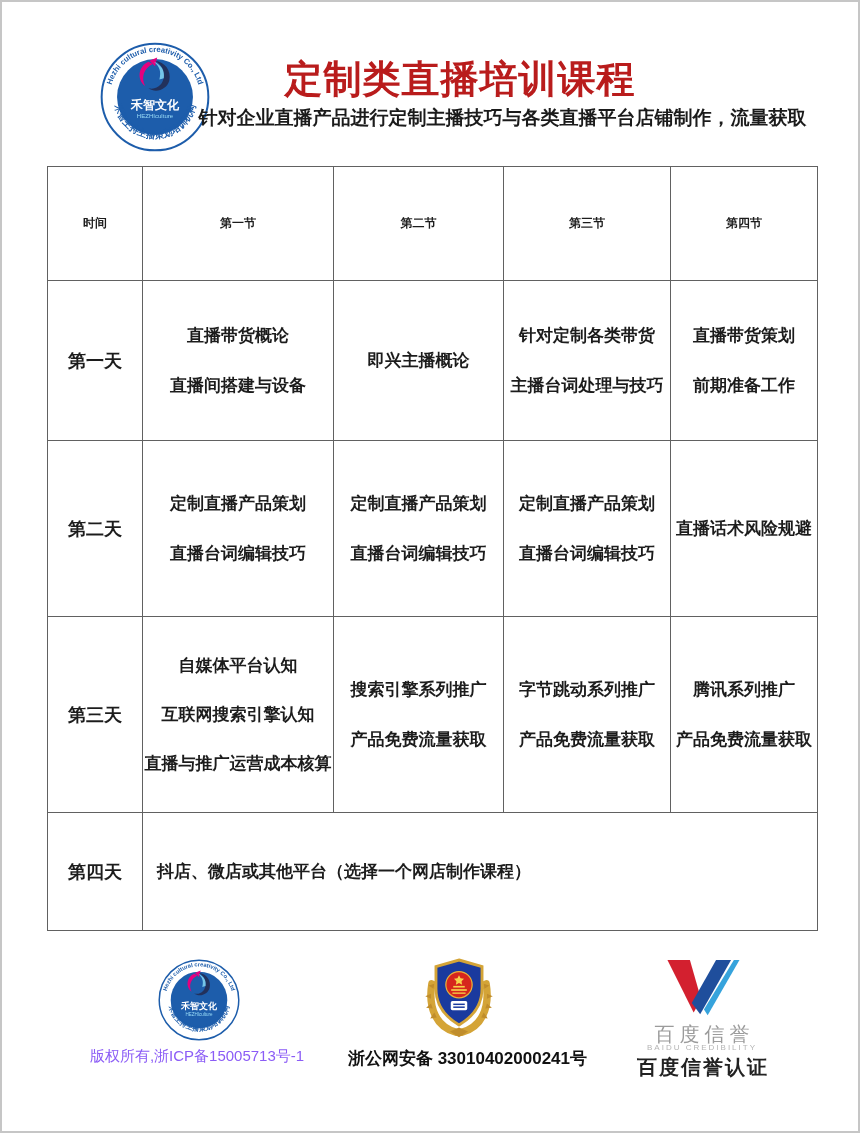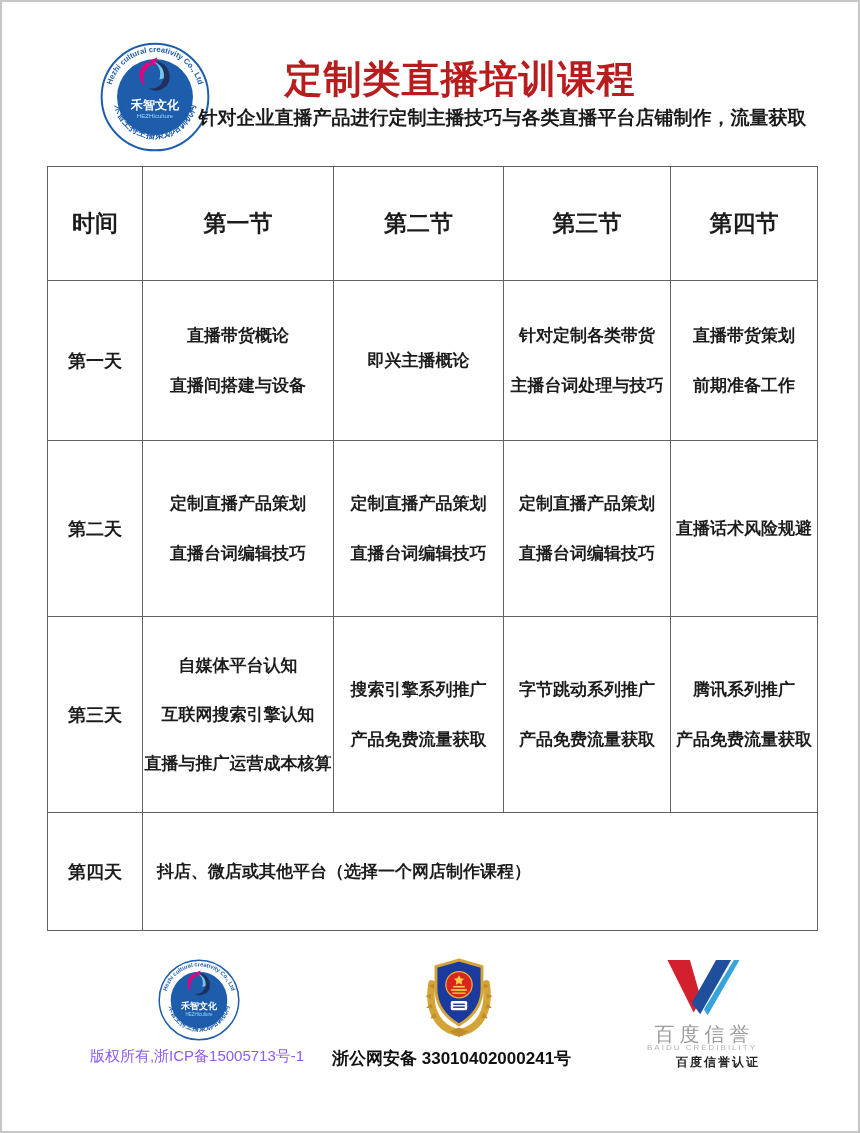--- a/index.html
+++ b/index.html
@@ -33,52 +33,52 @@
   table.course {
     border-collapse: collapse; table-layout: fixed;
     width: 770px;
   }
   table.course th, table.course td {
     border: 1px solid #616161;
     text-align: center; vertical-align: middle;
     font-weight: bold; color: #1c1c1c;
     padding: 0; box-sizing: border-box;
   }
-  table.course thead th { font-size: 23px; }
+  table.course thead th { font-size: 12px; }
   table.course tbody th { font-size: 18px; }
   .cell-lines {
     display: flex; flex-direction: column; align-items: center;
     justify-content: center; gap: 28px;
     font-size: 17px; line-height: 1.25;
   }
   td.span-cell .cell-lines { align-items: flex-start; padding-left: 14px; }
   .seal-bottom { position: absolute; left: 156px; top: 957px; width: 82px; height: 82px; }
   .copyright-text {
     position: absolute; left: 60px; top: 1045px; width: 270px;
     text-align: center; font-size: 15px; color: #8b5cf6; white-space: nowrap;
   }
   .police-badge { position: absolute; left: 420px; top: 950px; width: 74px; height: 90px; }
   .police-text {
     position: absolute; left: 330px; top: 1045px; width: 255px;
-    text-align: left; font-size: 17px; font-weight: bold; color: #111111; white-space: nowrap;
+    text-align: right; font-size: 17px; font-weight: bold; color: #111111; white-space: nowrap;
   }
   .baidu-logo { position: absolute; left: 662px; top: 958px; width: 78px; height: 58px; }
   .baidu-name-cn {
     position: absolute; left: 610px; top: 1019px; width: 180px;
     text-align: center; font-size: 20px; color: #9b9b9b;
     letter-spacing: 5px; text-indent: 5px; white-space: nowrap;
   }
   .baidu-name-en {
     position: absolute; left: 610px; top: 1041px; width: 180px;
     text-align: center; font-size: 8px; color: #b4b4b4;
     letter-spacing: 2px; white-space: nowrap;
   }
   .baidu-cert {
-    position: absolute; left: 626px; top: 1052px; width: 180px;
-    text-align: center; font-size: 12px; font-weight: bold; color: #222222;
+    position: absolute; left: 611px; top: 1052px; width: 180px;
+    text-align: center; font-size: 20px; font-weight: bold; color: #222222;
     letter-spacing: 2px; white-space: nowrap;
   }
 </style>
 </head>
 <body>
 
 <div class="page">
 
   <svg class="seal-top" viewBox="0 0 100 100">
     <circle cx="50" cy="50" r="48.5" fill="#ffffff" stroke="#1d5dab" stroke-width="1.8"></circle>

